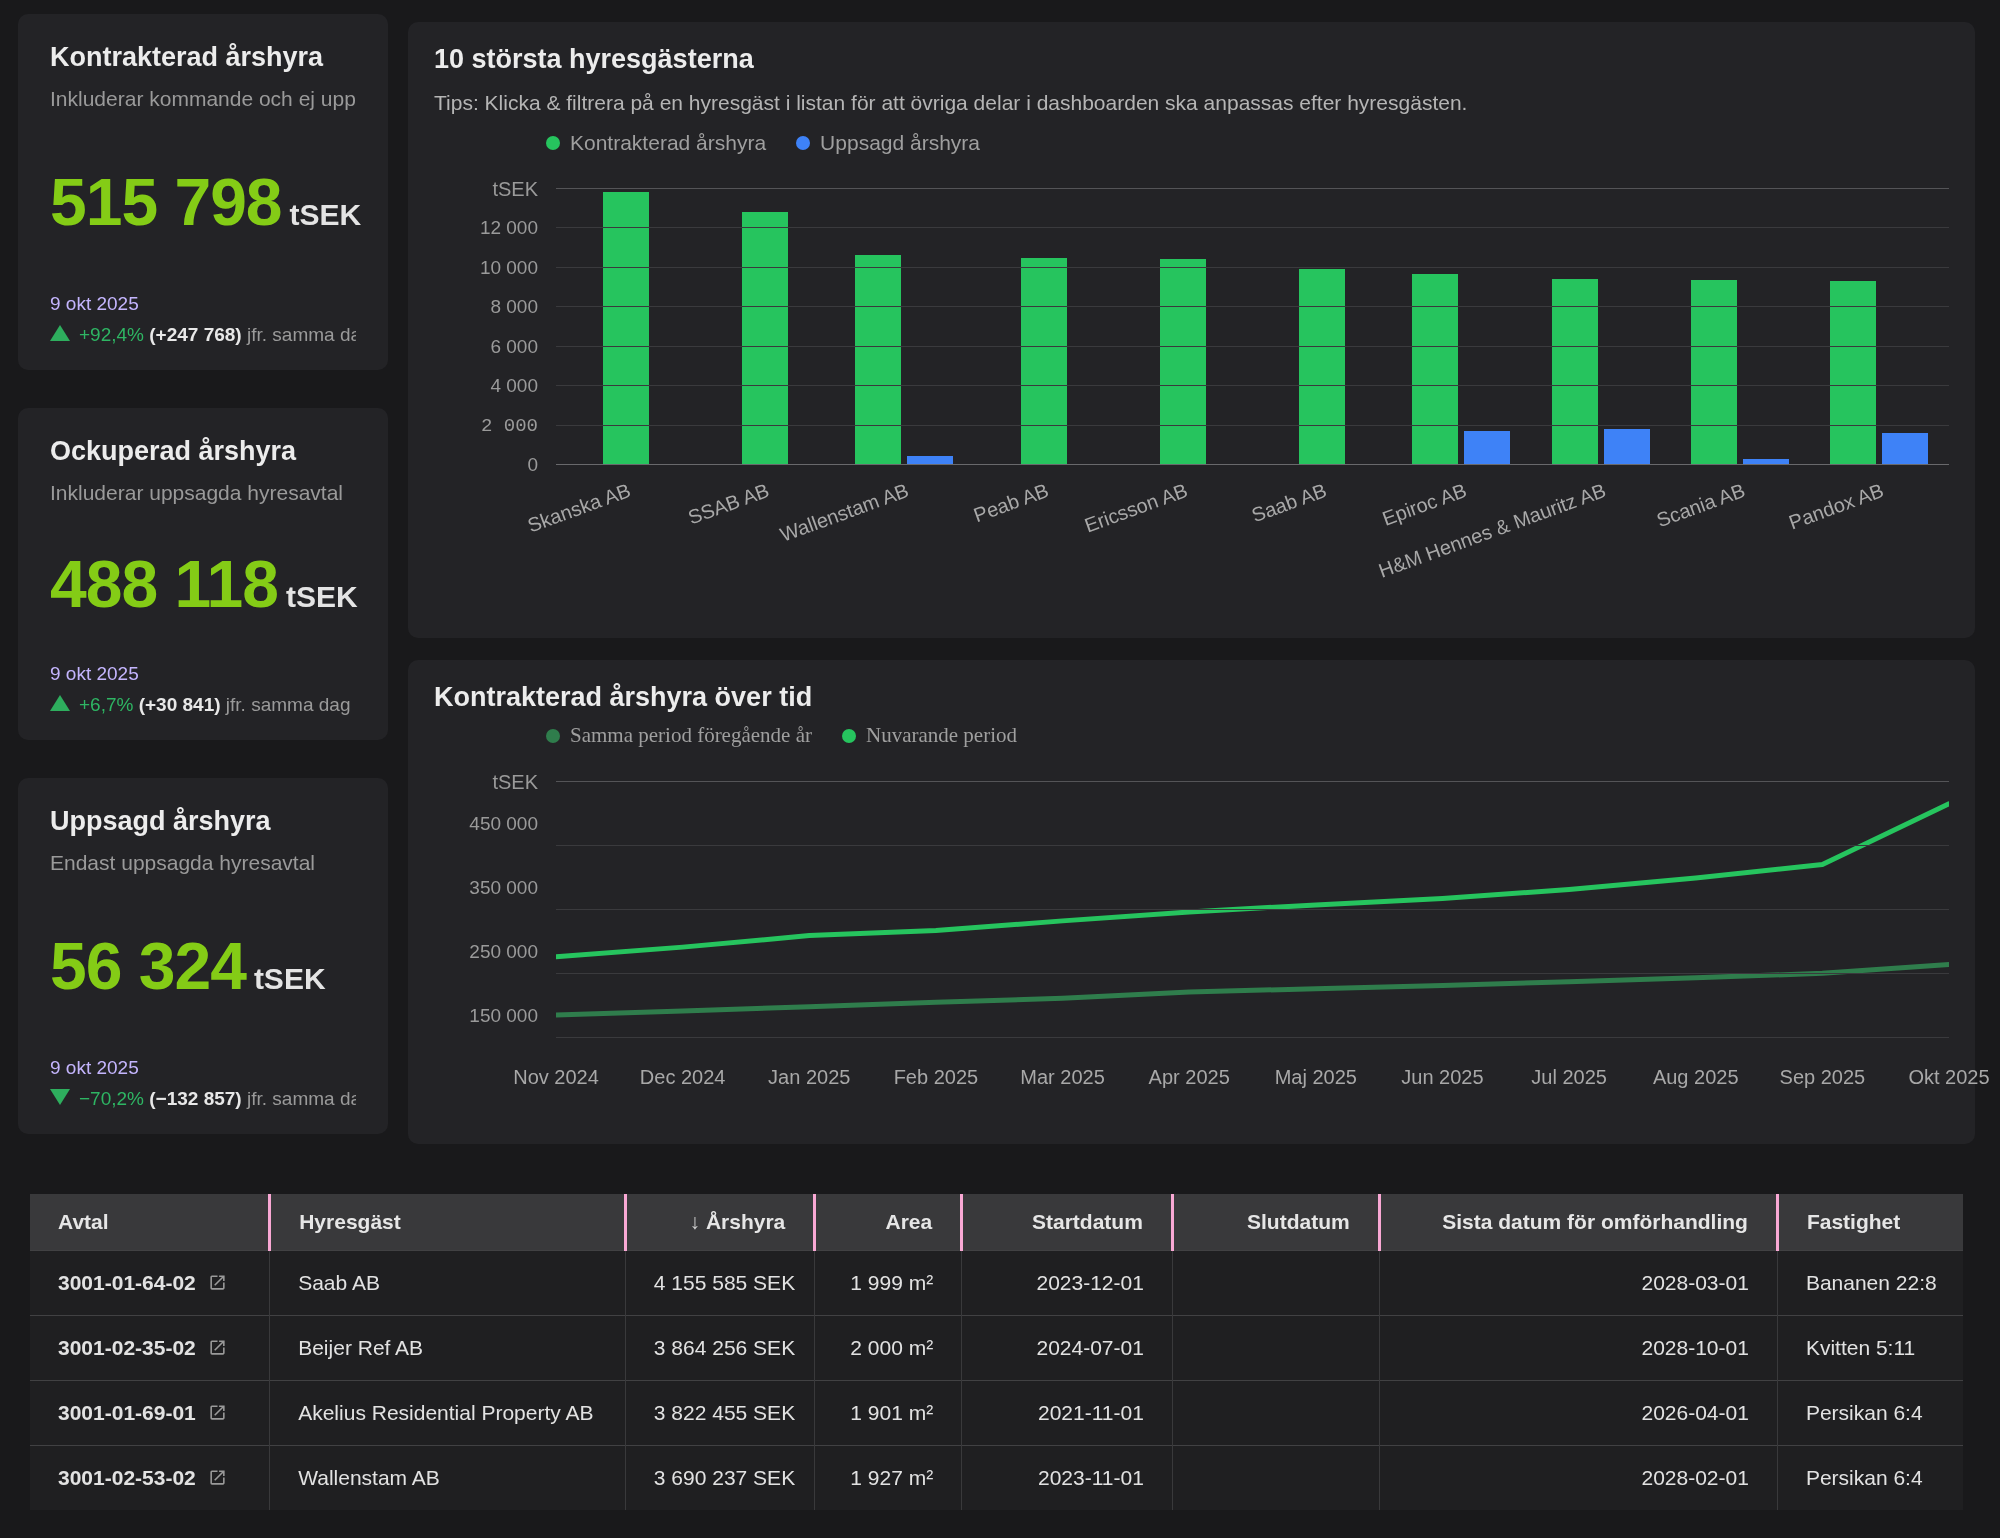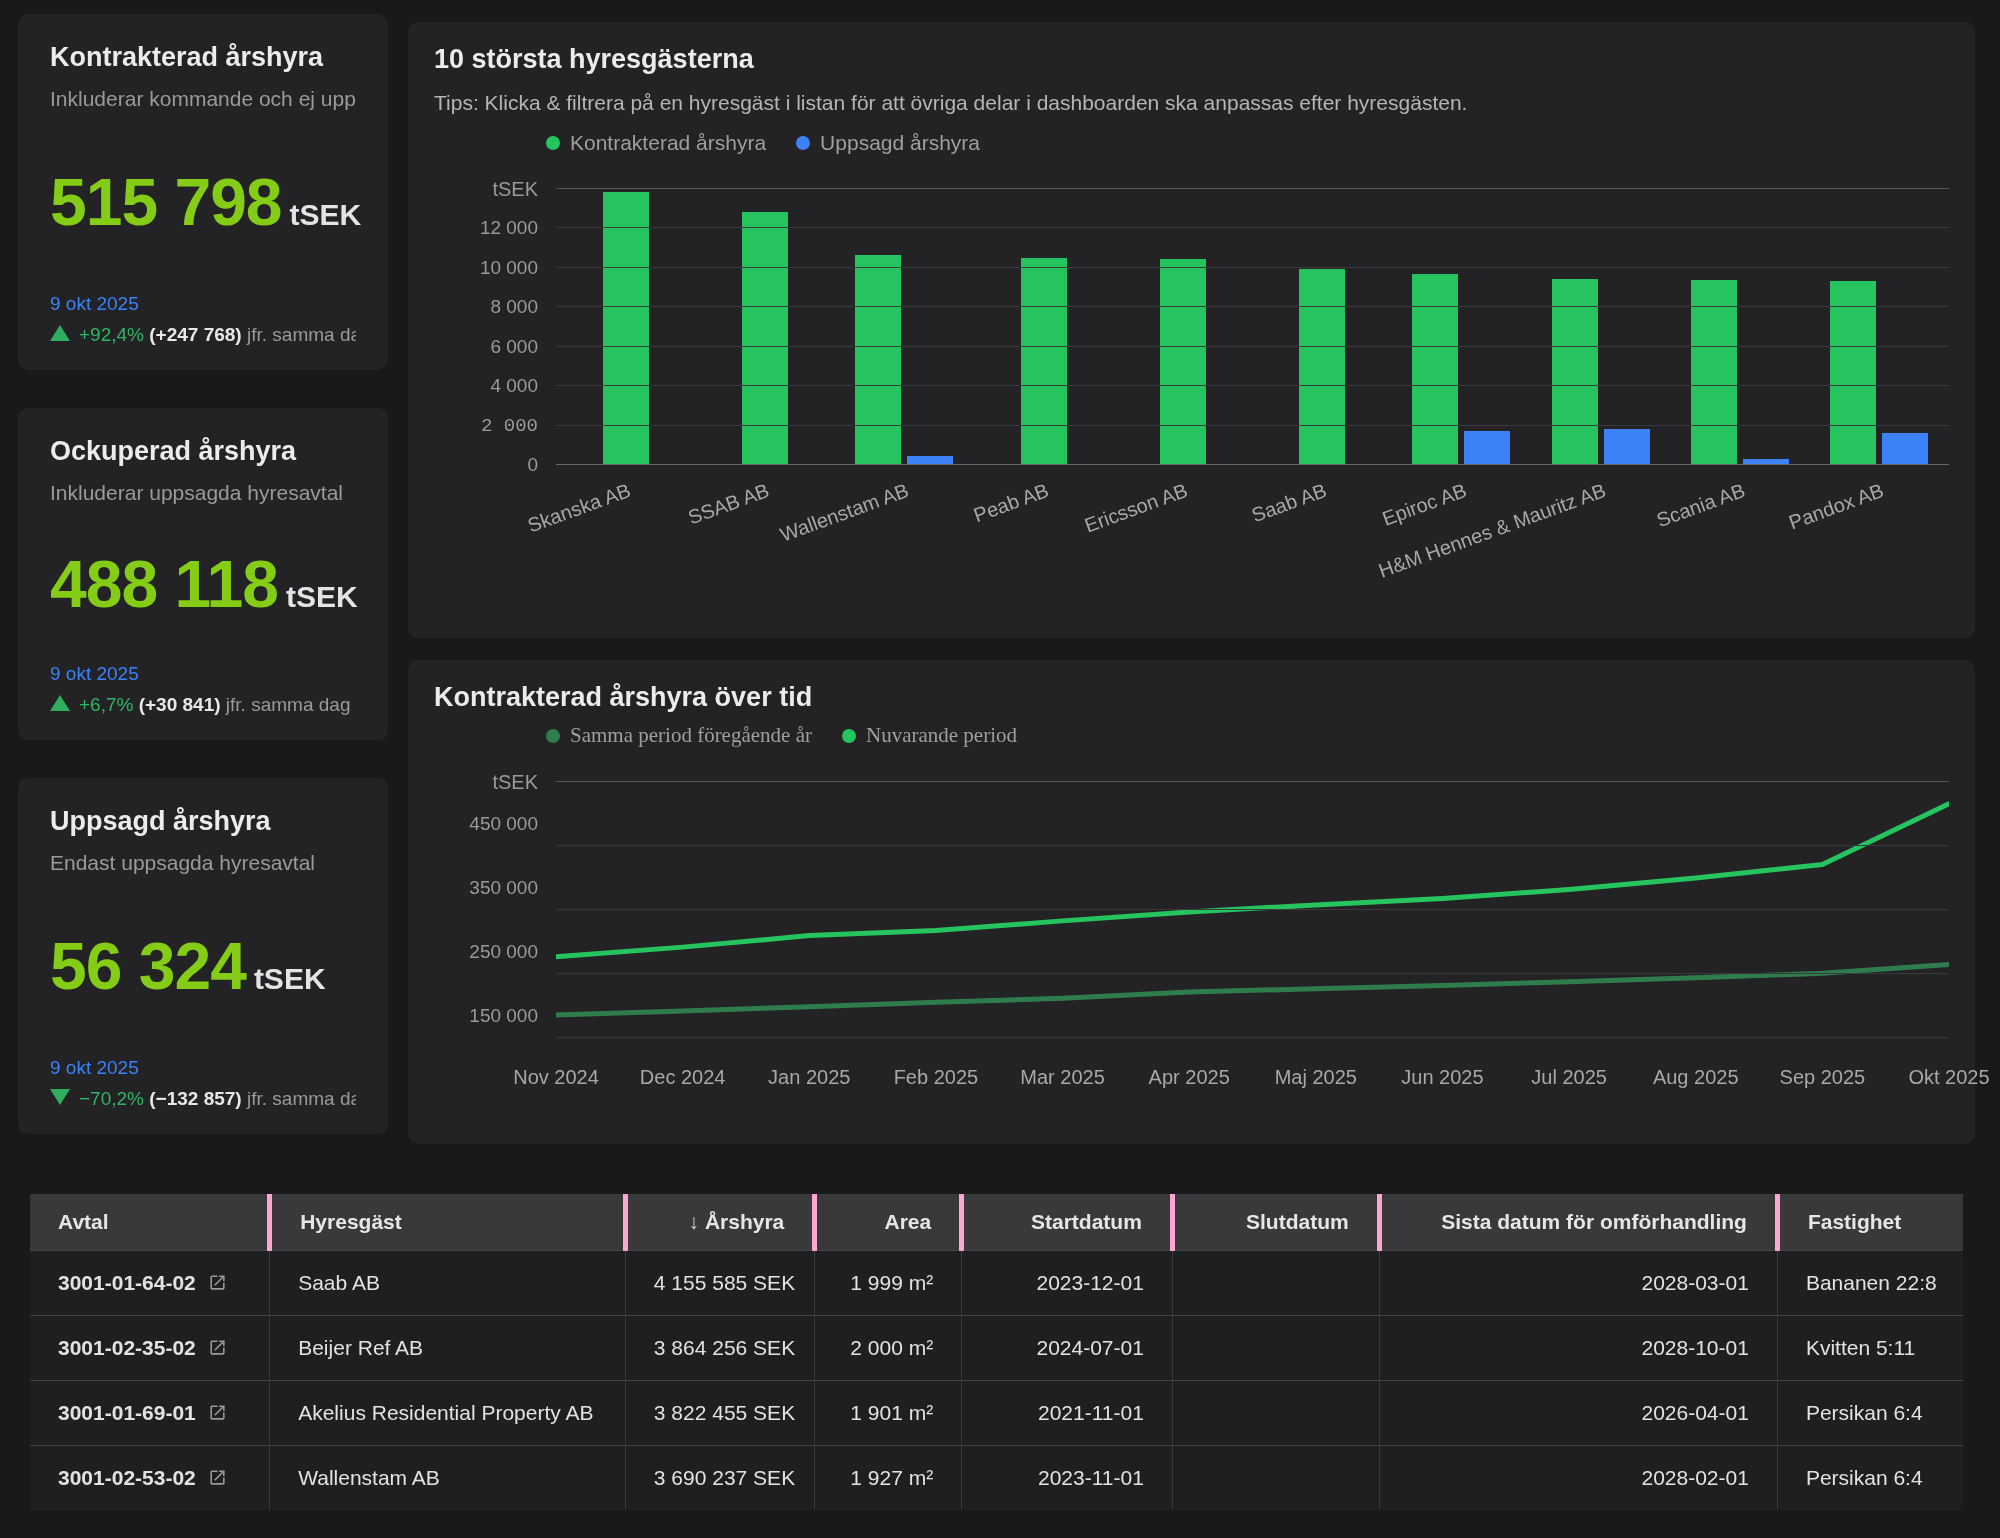--- a/index.html
+++ b/index.html
@@ -12,21 +12,21 @@
   .panel { background:#232326; border-radius:10px; }
   .kpi-card { padding:28px 32px 24px 32px; display:flex; flex-direction:column; }
   .kpi-card.h1 { height:356px; }
   .kpi-card.h2 { height:332px; }
   .kpi-card.h3 { height:356px; }
   .kpi-title { font-size:27px; font-weight:bold; color:#ececec; }
   .kpi-sub { margin-top:14px; font-size:21px; color:#9a9a9a; white-space:nowrap; overflow:hidden; }
   .kpi-value-row { margin:auto 0; white-space:nowrap; }
   .kpi-value { font-size:66px; font-weight:bold; color:#84cc16; letter-spacing:-1px; }
   .kpi-unit { font-size:30px; font-weight:bold; color:#e4e4e4; margin-left:8px; }
-  .kpi-date { font-size:19px; color:#3b82f6; }
+  .kpi-date { font-size:19px; color:#c4b5fd; }
   .kpi-change { margin-top:9px; font-size:19px; color:#9a9a9a; white-space:nowrap; overflow:hidden; }
   .tri { display:inline-block; width:0; height:0; margin-right:9px; }
   .tri.up { border-left:10px solid transparent; border-right:10px solid transparent; border-bottom:16px solid #2eae5e; }
   .tri.down { border-left:10px solid transparent; border-right:10px solid transparent; border-top:16px solid #2eae5e; }
   .chg-pct { color:#2eb563; }
   .chg-abs { color:#e8e8e8; font-weight:bold; }
 
   .charts-col { flex:1; display:flex; flex-direction:column; }
   .bar-panel { height:616px; margin-top:8px; padding:22px 26px; }
   .line-panel { height:484px; margin-top:22px; padding:22px 26px; }
@@ -58,21 +58,21 @@
   .xslot span { position:absolute; right:50%; top:14px; white-space:nowrap; font-size:20px;
                 color:#a8a8a8; transform:rotate(-20deg); transform-origin:100% 0; cursor:pointer; }
   .line-svg { position:absolute; left:0; right:0; top:0; bottom:0; width:100%; height:100%; }
   .line-svg polyline { fill:none; stroke-linejoin:round; stroke-linecap:round; }
   .xlabels-flat { position:relative; height:40px; margin-top:28px; }
   .xlabels-flat span { position:absolute; transform:translateX(-50%); font-size:20px; color:#a8a8a8; white-space:nowrap; }
 
   .table-wrap { margin:50px 12px 0 12px; }
   table { width:100%; border-collapse:collapse; table-layout:fixed; }
   th { background:#39393b; font-size:21px; font-weight:bold; color:#e6e6e6;
-       padding:16px 28px; border-left:5px solid #f9a8d4; cursor:pointer; }
+       padding:16px 28px; border-left:3px solid #f9a8d4; cursor:pointer; }
   th:first-child { border-left:none; }
   td { background:#1f1f21; font-size:21px; color:#e2e2e2; padding:20px 28px;
        border-left:1px solid #39393b; border-top:1px solid #414143;
        white-space:nowrap; overflow:hidden; }
   td:first-child { border-left:none; font-weight:bold; }
   th:nth-child(1),td:nth-child(1),th:nth-child(2),td:nth-child(2) { text-align:left; }
   th:nth-child(3),td:nth-child(3),th:nth-child(4),td:nth-child(4),
   th:nth-child(5),td:nth-child(5),th:nth-child(6),td:nth-child(6),
   th:nth-child(7),td:nth-child(7) { text-align:right; }
   th:nth-child(8),td:nth-child(8) { text-align:left; }

